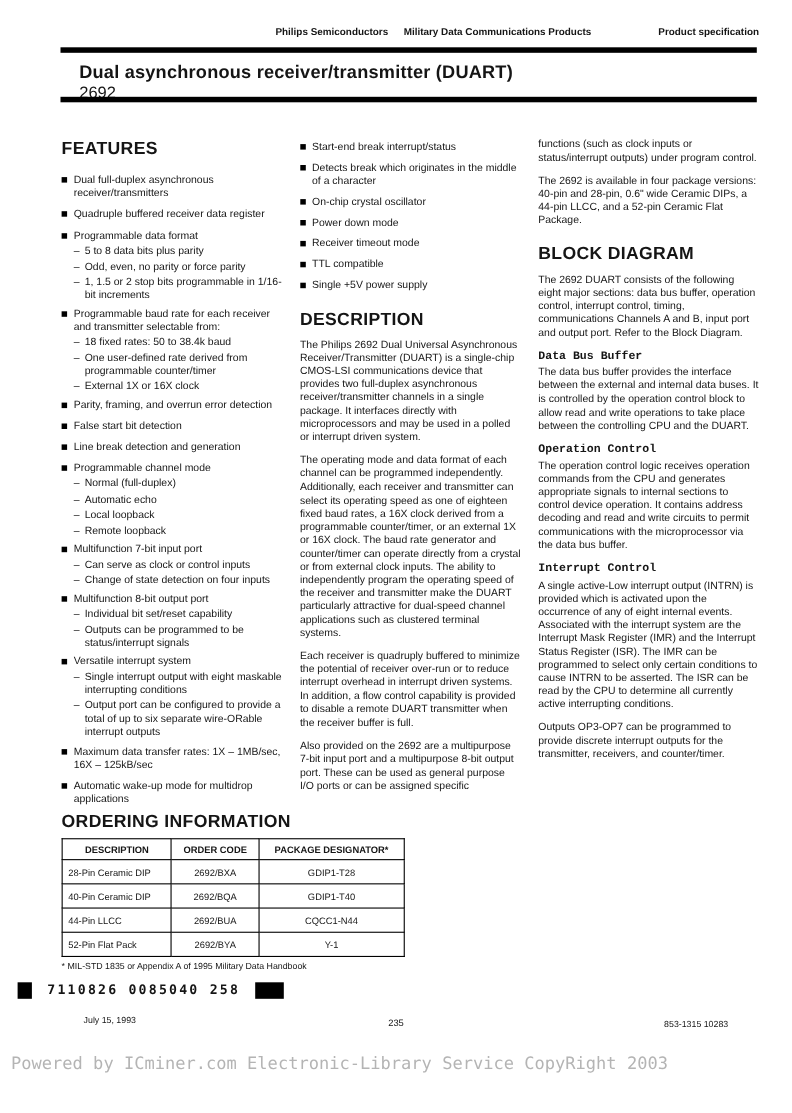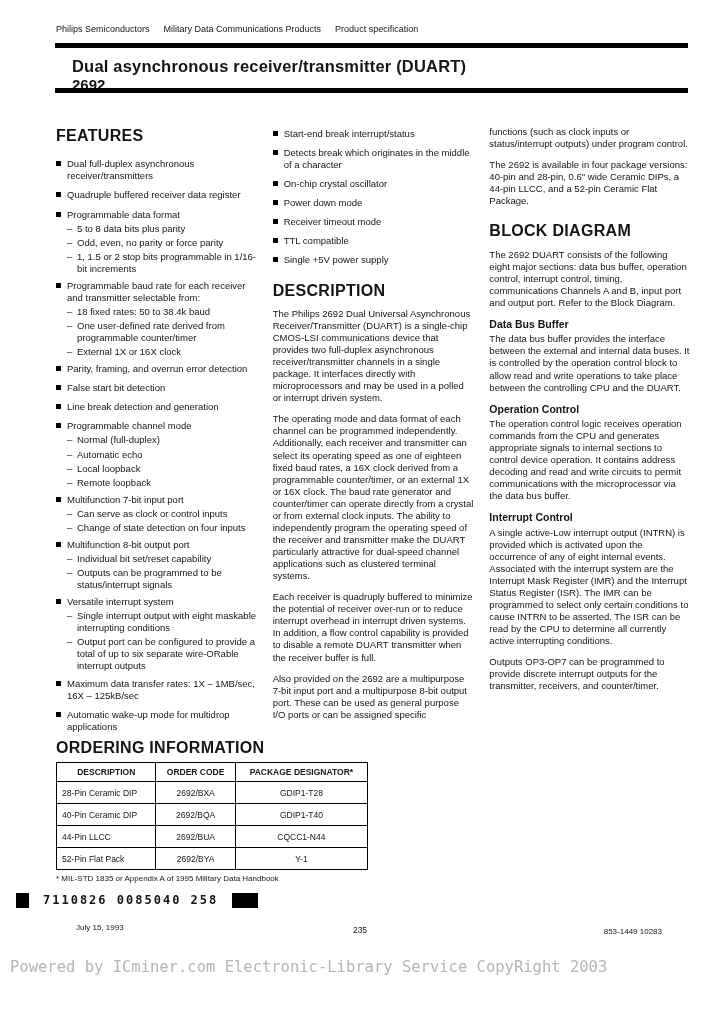--- a/index.html
+++ b/index.html
@@ -1,35 +1,35 @@
 <!DOCTYPE html>
 <html><head>
 <meta charset="utf-8">
 <style>
   html,body{margin:0;padding:0;background:#e9e9e9;}
   .page{position:relative;width:720px;height:1012px;background:#ffffff;
         font-family:"Liberation Sans",sans-serif;color:#151515;overflow:hidden;
         box-shadow:0 0 4px rgba(0,0,0,.25);}
   
   .header-row{position:absolute;left:56px;right:30px;top:24px;display:flex;
-              justify-content:flex-start;font-size:9px;font-weight:normal;}
+              justify-content:flex-end;font-size:9px;font-weight:bold;gap:47px;}
   .header-left span{margin-right:14px;}
   .bar{position:absolute;left:55px;right:32px;background:#000;height:5px;}
   .bar1{top:43px;}
   .bar2{top:88px;}
   .title-row{position:absolute;left:72px;right:46px;top:57px;display:flex;
              justify-content:space-between;align-items:baseline;flex-direction:column;}
   .doc-title{font-size:16.5px;font-weight:bold;letter-spacing:.2px;}
-  .part-no{font-size:15px;font-weight:bold;}
+  .part-no{font-size:15px;font-weight:normal;}
   
   .columns{position:absolute;left:56px;top:126px;width:634px;display:flex;gap:16px;}
   .col{width:201px;font-size:9.5px;line-height:1.27;}
   h2.sec{font-size:16px;font-weight:bold;margin:0 0 7px 0;letter-spacing:.3px;}
   h2.sec2{margin-top:14px;}
-  h3.sub{font-size:10.5px;font-weight:bold;margin:9px 0 2px 0;}
+  h3.sub{font-size:10.5px;font-weight:bold;margin:9px 0 2px 0;font-family:Liberation Mono, monospace;}
   .feat{display:flex;margin:0 0 2px 0;padding-top:5px;}
   .sq{width:5px;height:5px;background:#000;flex:0 0 5px;margin:3px 6px 0 0;}
   .fsub{display:flex;margin:2px 0 0 11px;}
   .dash{flex:0 0 10px;}
   .col p{margin:0 0 9px 0;}
   
   .ordering{position:absolute;left:56px;top:739px;width:312px;}
   table{border-collapse:collapse;width:100%;margin-top:5px;}
   th,td{border:1.5px solid #000;font-size:8.5px;padding:3px 5px;}
   th{font-weight:bold;text-align:center;padding:4px 5px;}
@@ -291,17 +291,17 @@
   </div>
 
   <div class="barcode">
     <span class="blk blk-l"></span>
     <span>7110826 0085040 258</span>
     <span class="blk blk-r"></span>
   </div>
 
   <div class="foot-date">July 15, 1993</div>
   <div class="foot-page">235</div>
-  <div class="foot-doc">853-1449 10283</div>
+  <div class="foot-doc">853-1315 10283</div>
 
   <div class="watermark">Powered by ICminer.com Electronic-Library Service CopyRight 2003</div>
 
 </div>
 
 </body></html>

